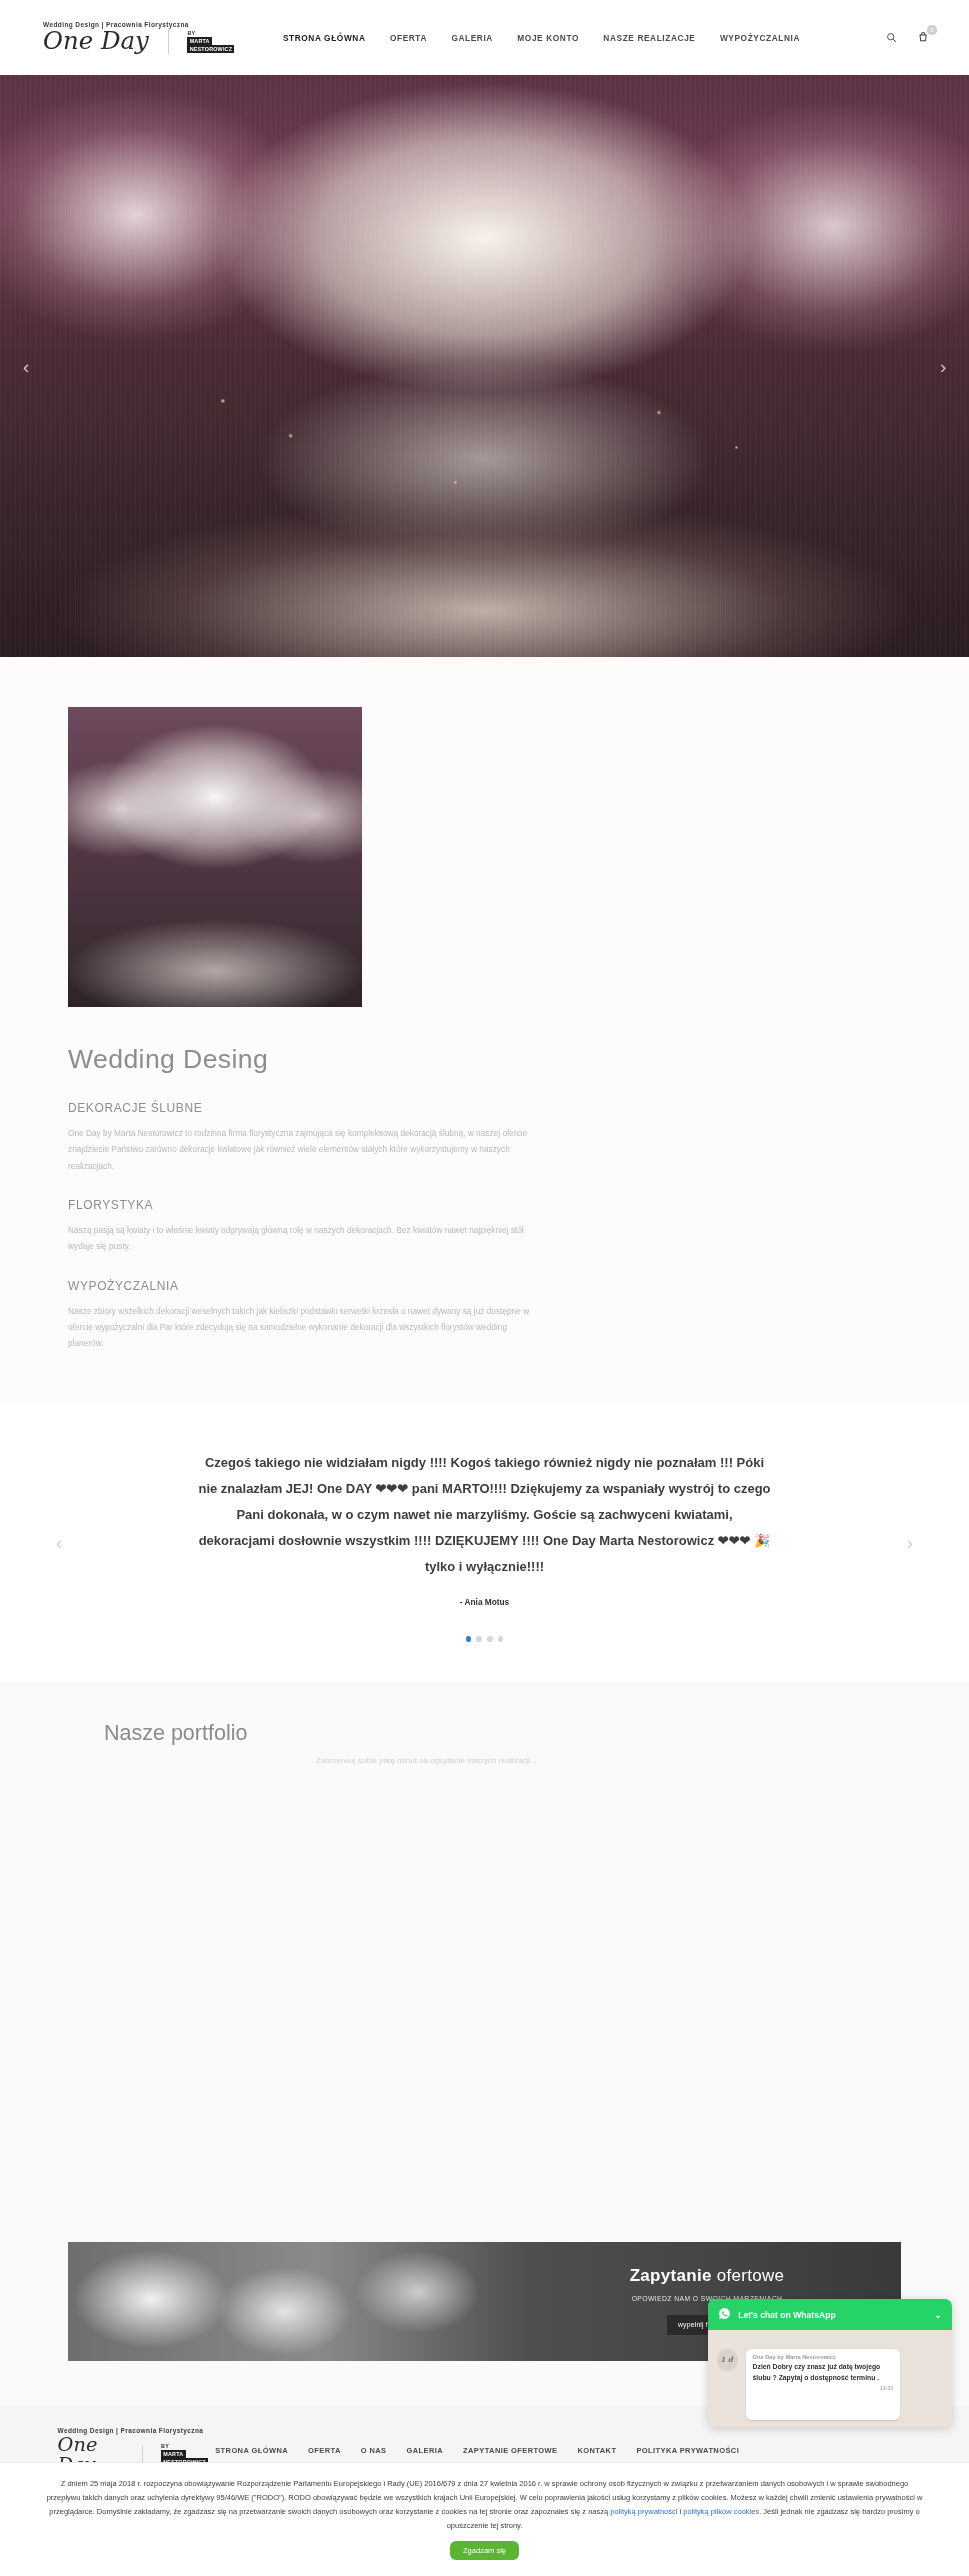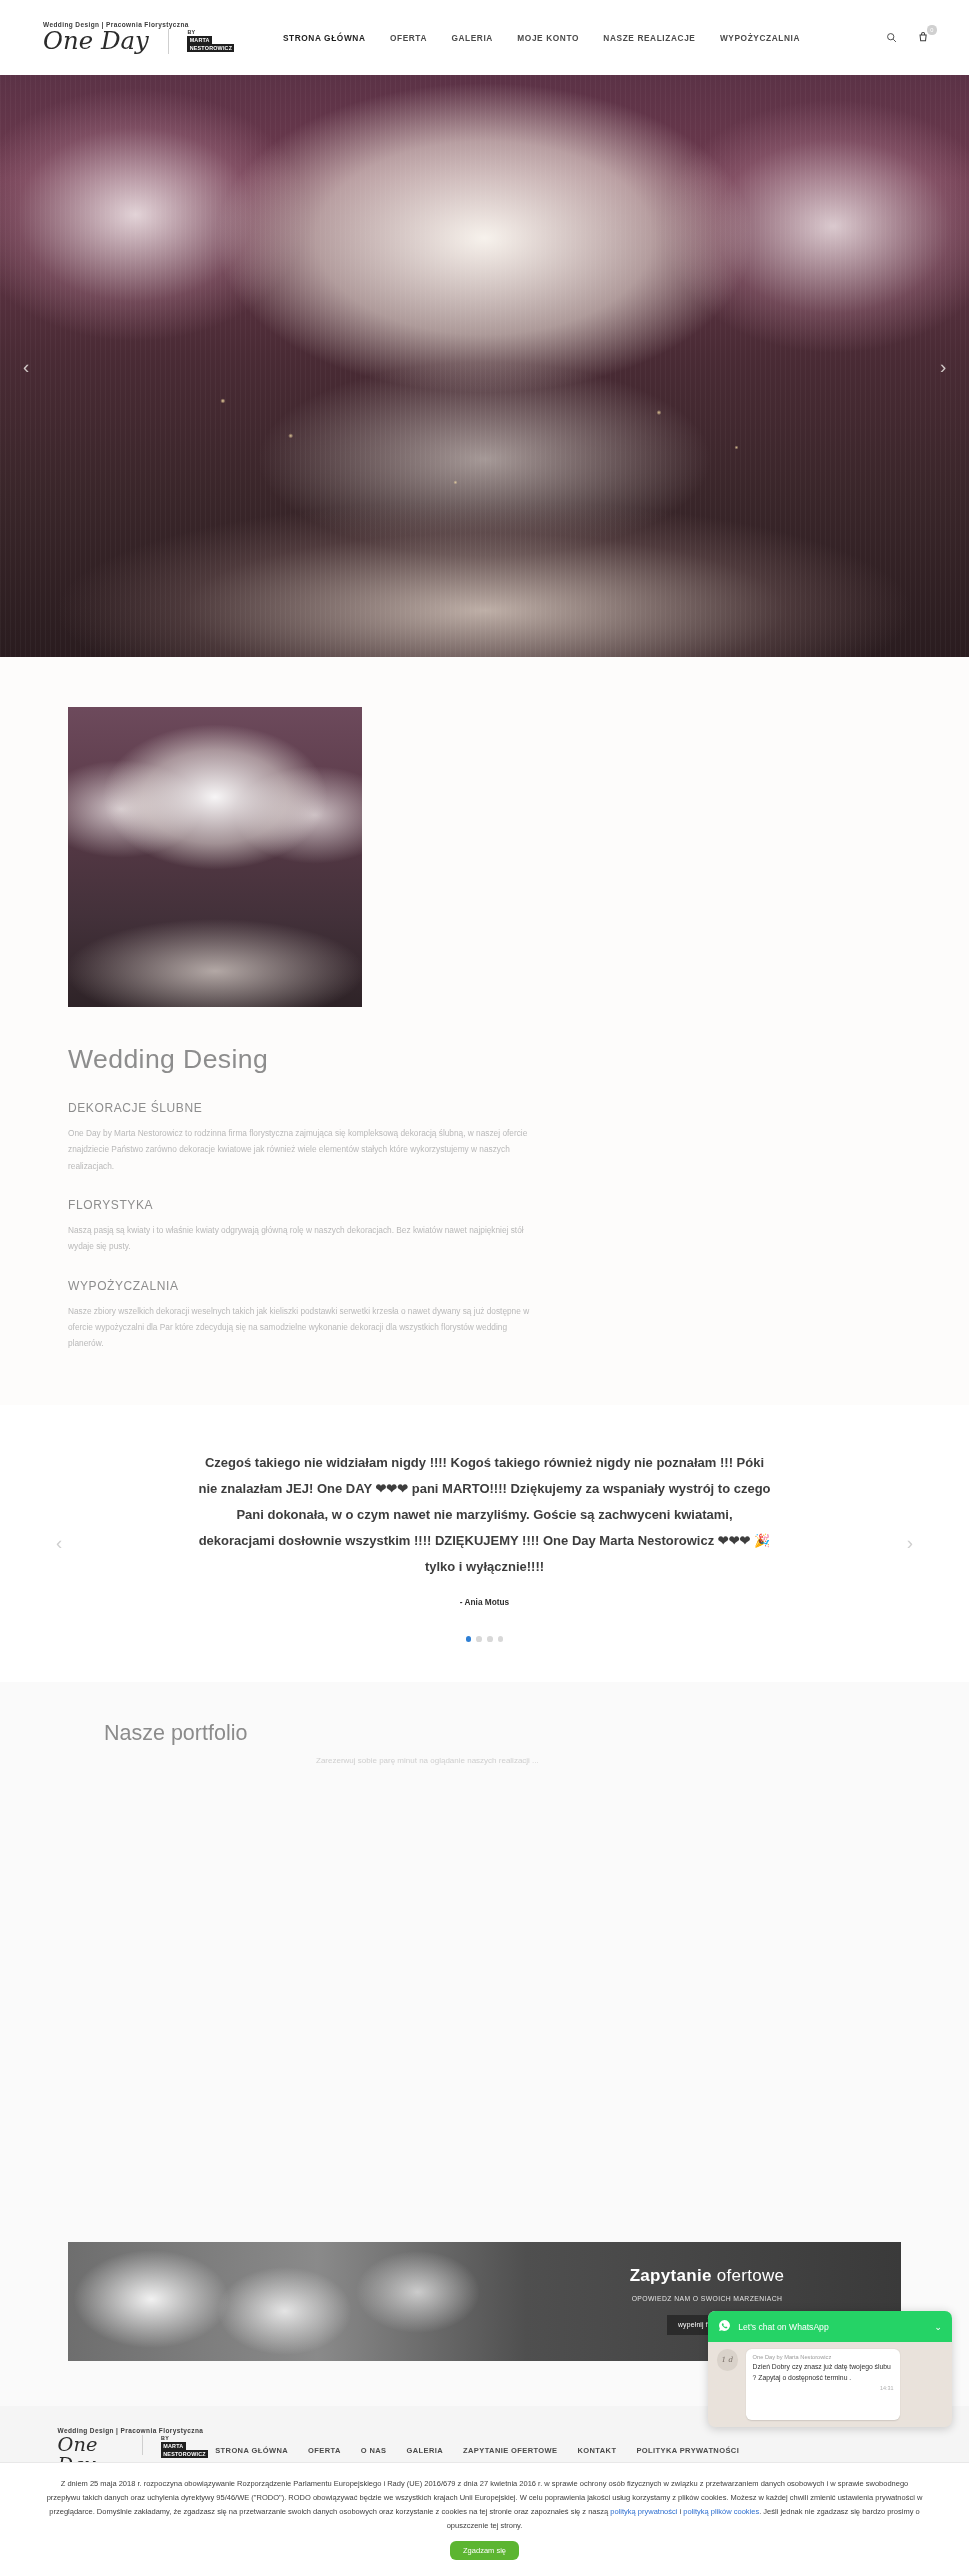--- a/index.html
+++ b/index.html
@@ -19,21 +19,21 @@
     display: flex;
     align-items: center;
     padding: 0 21.5px;
     z-index: 20;
   }
   .brand { display: flex; flex-direction: column; justify-content: center; padding-left: 21.5px; width: 237px; }
   .brand-tag {
     font-size: 6.5px; letter-spacing: 0.4px; color: #3b3b3b; font-weight: bold;
     margin-bottom: 1.4px;
   }
-  .brand-row { display: flex; gap: 19px; }
+  .brand-row { display: flex; align-items: center; gap: 19px; }
   .brand-name {
     font-family: "DejaVu Serif", serif;
     font-style: italic;
     font-size: 24.4px;
     color: #2b2b2b;
     line-height: 1;
   }
   .brand-sep { width: 0.7px; height: 24.4px; background: #cfcfcf; }
   .brand-sub {
     font-size: 5.4px; line-height: 1.25; color: #2b2b2b; font-weight: bold;
@@ -225,29 +225,30 @@
     font-size: 7.5px; padding: 5px 13px; border-radius: 6px;
   }
 
   
   .wa {
     position: absolute; right: 17px; bottom: 149px;
     width: 244px; z-index: 50;
     box-shadow: 0 1.4px 10px rgba(0,0,0,.18);
     border-radius: 7.2px; overflow: hidden;
     background: #e9e2db;
+    font-weight: bold;
   }
   .wa-head {
     background: #25d366; color: #fff;
     display: flex; align-items: center; gap: 7.2px;
     padding: 8px 10px;
     font-size: 8.6px;
   }
   .wa-head .chev { margin-left: auto; font-size: 9.3px; }
-  .wa-body { height: 85px; padding: 7.2px 8.6px; display: flex; gap: 8px; }
+  .wa-body { height: 85px; padding: 7.2px 8.6px; display: flex; gap: 8px; margin-top: 12px; }
   .wa-avatar {
     width: 21.5px; height: 21.5px; border-radius: 50%; flex: none;
     background: #d9d2ca;
     display: flex; align-items: center; justify-content: center;
     font-family: "DejaVu Serif", serif; font-style: italic; font-size: 7.2px; color: #7a7069;
   }
   .wa-bubble {
     background: #ffffff; border-radius: 5.7px; padding: 5px 6.5px; width: 154px;
     box-shadow: 0 0.7px 1.4px rgba(0,0,0,.12);
   }

